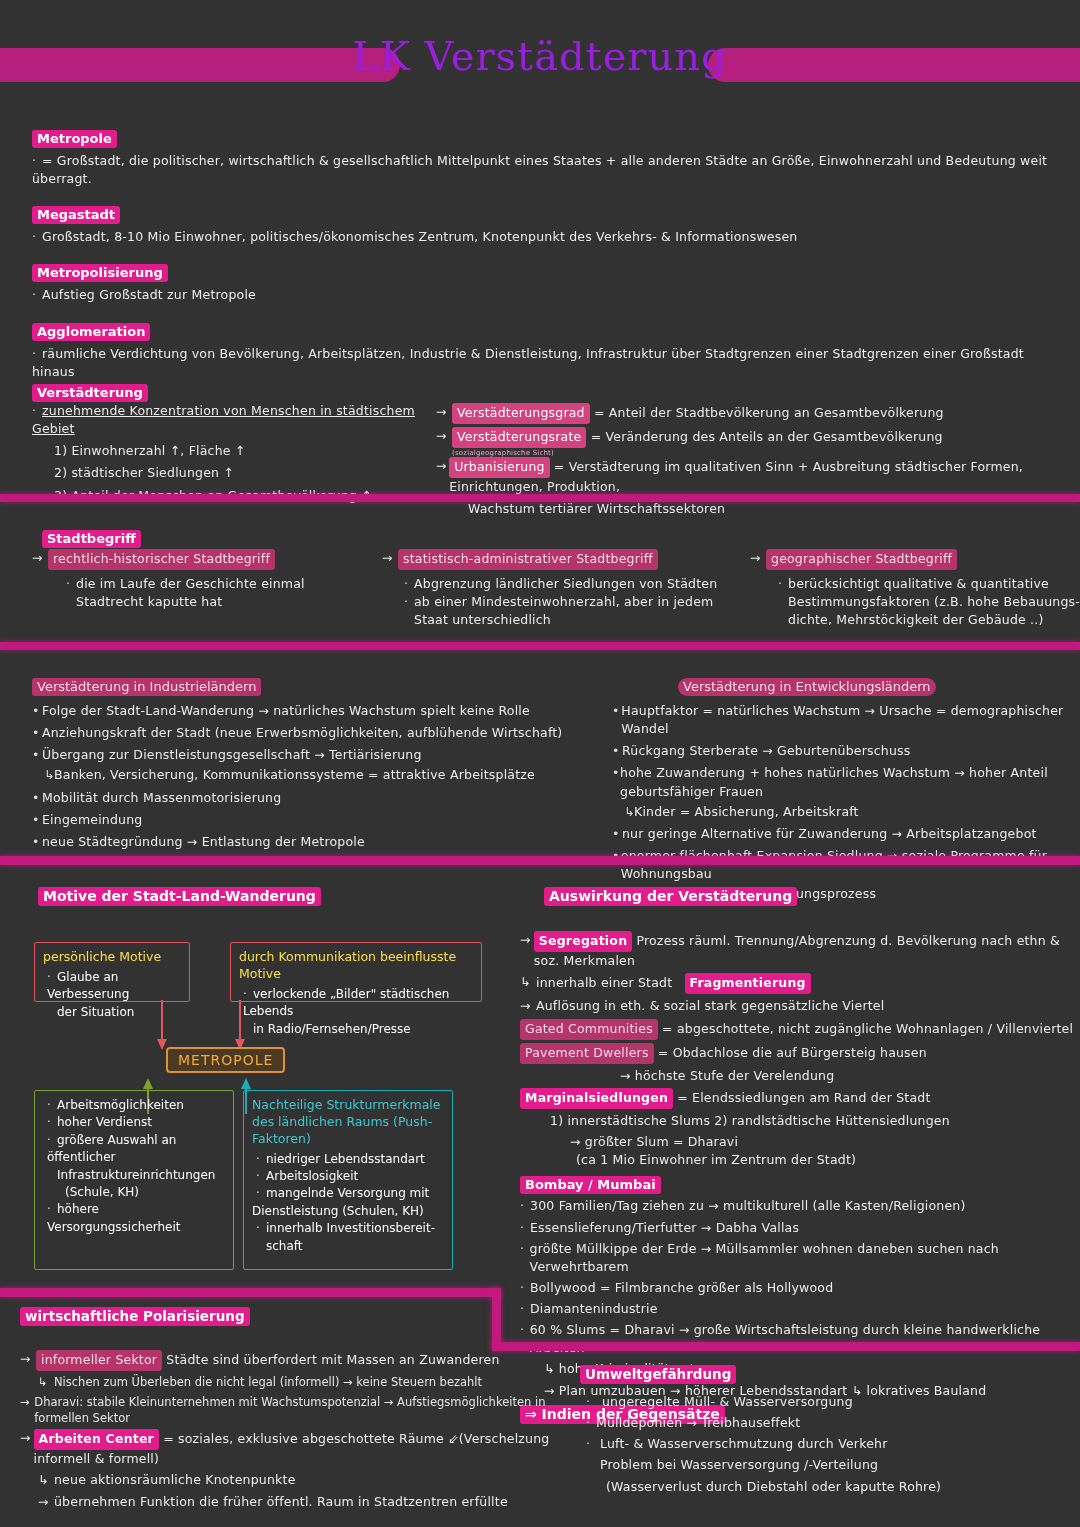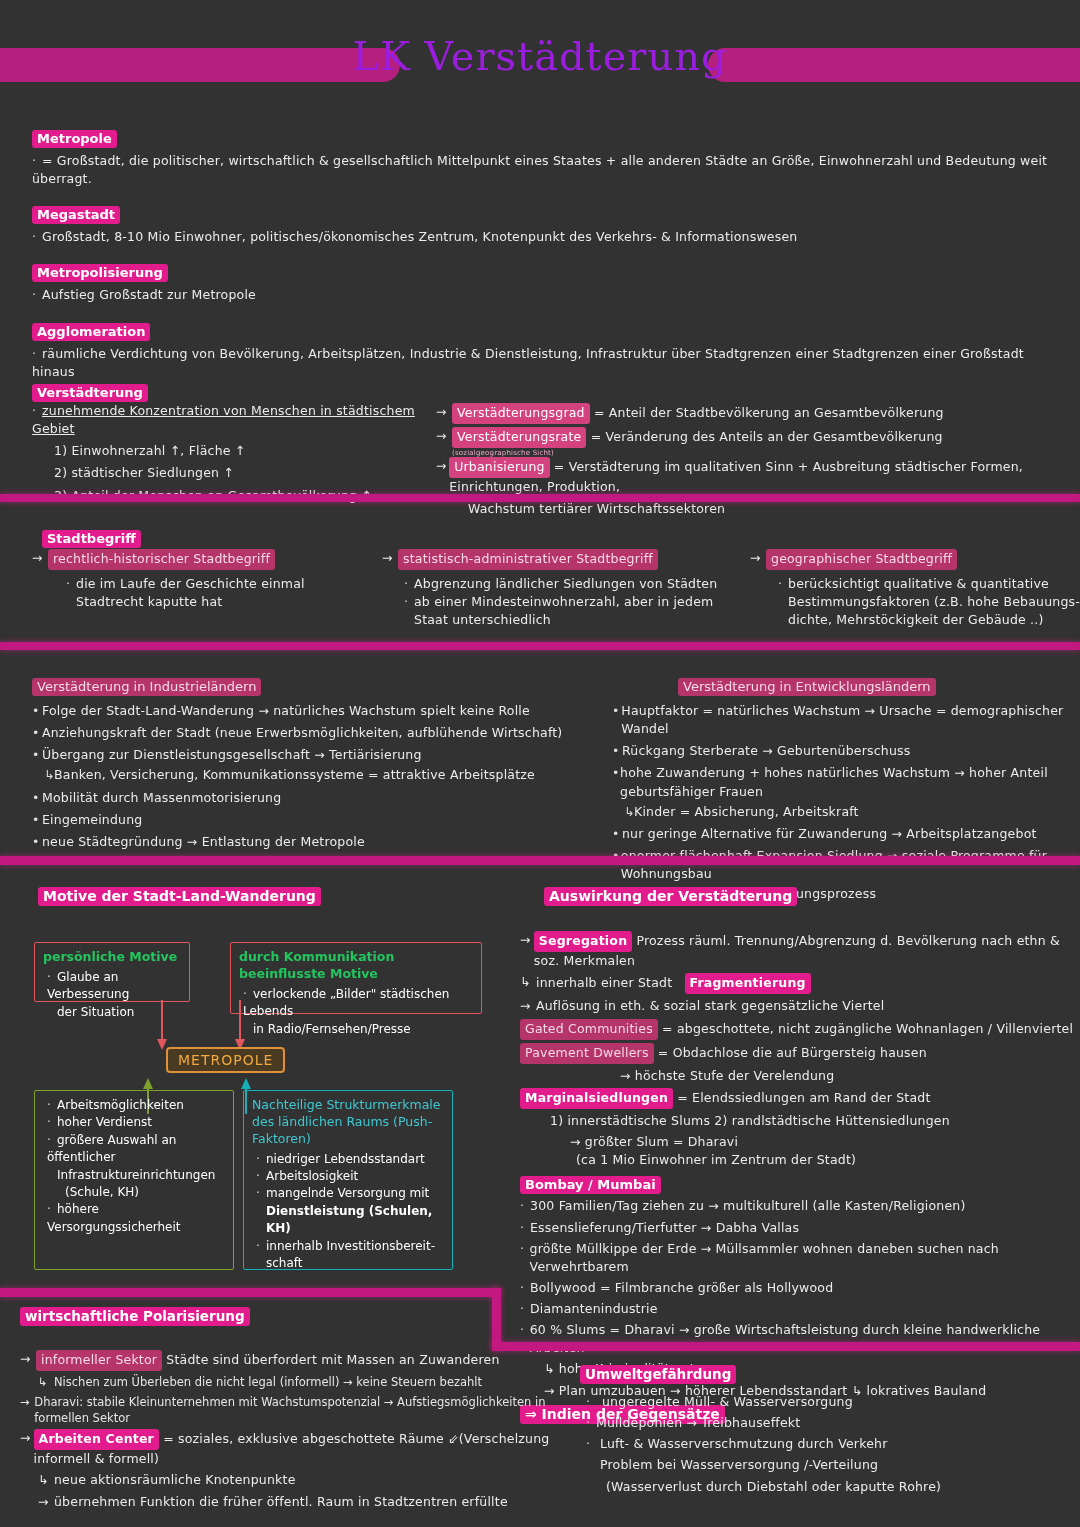--- a/index.html
+++ b/index.html
@@ -47,21 +47,21 @@
 
   
   .box{position:absolute;border:1.5px solid;border-radius:2px;padding:6px 8px;box-sizing:border-box;}
   .box.red{border-color:#e2565e;color:#f0a6a0;}
   .box.green{border-color:#7ea02e;}
   .box.teal{border-color:#17b0b8;}
   .box-title{font-size:12.5px;line-height:1.35;margin-bottom:3px;}
   .box .li{font-size:12px;line-height:1.45;color:#ffffff;}
   .box.green .box-title{color:#8fbe3a;}
   .box.teal .box-title{color:#3ec8d2;}
-  .box.red .box-title{color:#22c55e;font-weight:bold;}
+  .box.red .box-title{color:#fde047;}
   .box.red .li{color:#ffffff;}
 
   .metropole{
     position:absolute;border:2px solid #e0913a;background:#4a3a22;border-radius:4px;
     color:#f0a93f;font-size:14px;letter-spacing:1px;padding:3px 10px;
   }
   .conn{position:absolute;}
 </style>
 </head>
 <body>
@@ -191,21 +191,21 @@
         </div>
       <div class="body-line" style="display:flex;margin-top:4px;">
           <span class="bullet">•</span>
           <span>neue Städtegründung → Entlastung der Metropole</span>
         </div>
     </div>
   </div>
 
   <div class="blk" style="left:612px;top:676px;width:470px;">
     <div style="text-align:left;padding-left:66px;">
-      <span class="term-dark" style="font-size:13px;">Verstädterung in Entwicklungsländern</span>
+      <span class="term-dark" style="font-size:13px;border-radius:9px;">Verstädterung in Entwicklungsländern</span>
     </div>
     <div style="margin-top:6px;">
       <div class="body-line" style="display:flex;margin-top:4px;">
           <span class="bullet">•</span>
           <span>Hauptfaktor = natürliches Wachstum → Ursache = demographischer Wandel</span>
         </div>
       <div class="body-line" style="display:flex;margin-top:4px;">
           <span class="bullet">•</span>
           <span>Rückgang Sterberate → Geburtenüberschuss</span>
         </div>
@@ -237,21 +237,21 @@
   <div class="blk" style="left:38px;top:886px;">
     <span class="term" style="font-size:14px;">Motive der Stadt-Land-Wanderung</span>
   </div>
 
   <div class="box red" style="left:34px;top:942px;width:156px;height:60px;">
     <div class="box-title">persönliche Motive</div>
     <div class="li" style="margin-left:4px;"><span class="bullet">·</span><span>Glaube an Verbesserung</span></div>
     <div class="li" style="margin-left:14px;">der Situation</div>
   </div>
 
-  <div class="box red" style="left:230px;top:942px;width:252px;height:72px;">
+  <div class="box red" style="left:230px;top:942px;width:252px;height:60px;">
     <div class="box-title">durch Kommunikation beeinflusste Motive</div>
     <div class="li" style="margin-left:4px;"><span class="bullet">·</span><span>verlockende „Bilder" städtischen Lebends</span></div>
     <div class="li" style="margin-left:14px;">in Radio/Fernsehen/Presse</div>
   </div>
 
   <svg class="conn" style="left:150px;top:1000px;width:130px;height:52px;" viewBox="0 0 130 52">
     <path d="M12 0 L12 42" stroke="#e2565e" stroke-width="2" fill="none"></path>
     <path d="M12 50 L7 39 L17 39 Z" fill="#e2565e"></path>
     <path d="M90 0 L90 42" stroke="#e2565e" stroke-width="2" fill="none"></path>
     <path d="M90 50 L85 39 L95 39 Z" fill="#e2565e"></path>
@@ -273,21 +273,21 @@
     <div class="li" style="margin-left:14px;">Infrastruktureinrichtungen</div>
     <div class="li" style="margin-left:22px;">(Schule, KH)</div>
     <div class="li" style="margin-left:4px;"><span class="bullet">·</span><span>höhere Versorgungssicherheit</span></div>
   </div>
 
   <div class="box teal" style="left:243px;top:1090px;width:210px;height:180px;">
     <div class="box-title">Nachteilige Strukturmerkmale des ländlichen Raums (Push-Faktoren)</div>
     <div class="li" style="margin-left:4px;"><span class="bullet">·</span><span>niedriger Lebendsstandart</span></div>
     <div class="li" style="margin-left:4px;"><span class="bullet">·</span><span>Arbeitslosigkeit</span></div>
     <div class="li" style="margin-left:4px;"><span class="bullet">·</span><span>mangelnde Versorgung mit</span></div>
-    <div class="li" style="margin-left:14px;font-weight:bold;">Dienstleistung (Schulen, KH)</div>
+    <div class="li" style="margin-left:0;">Dienstleistung (Schulen, KH)</div>
     <div class="li" style="margin-left:4px;"><span class="bullet">·</span><span>innerhalb Investitionsbereit-</span></div>
     <div class="li" style="margin-left:14px;">schaft</div>
   </div>
 
   <div class="blk" style="left:544px;top:886px;">
     <span class="term" style="font-size:14px;">Auswirkung der Verstädterung</span>
   </div>
 
   <div class="blk" style="left:520px;top:928px;width:560px;">
     <div class="body-line" style="display:flex;margin-top:3px;">

